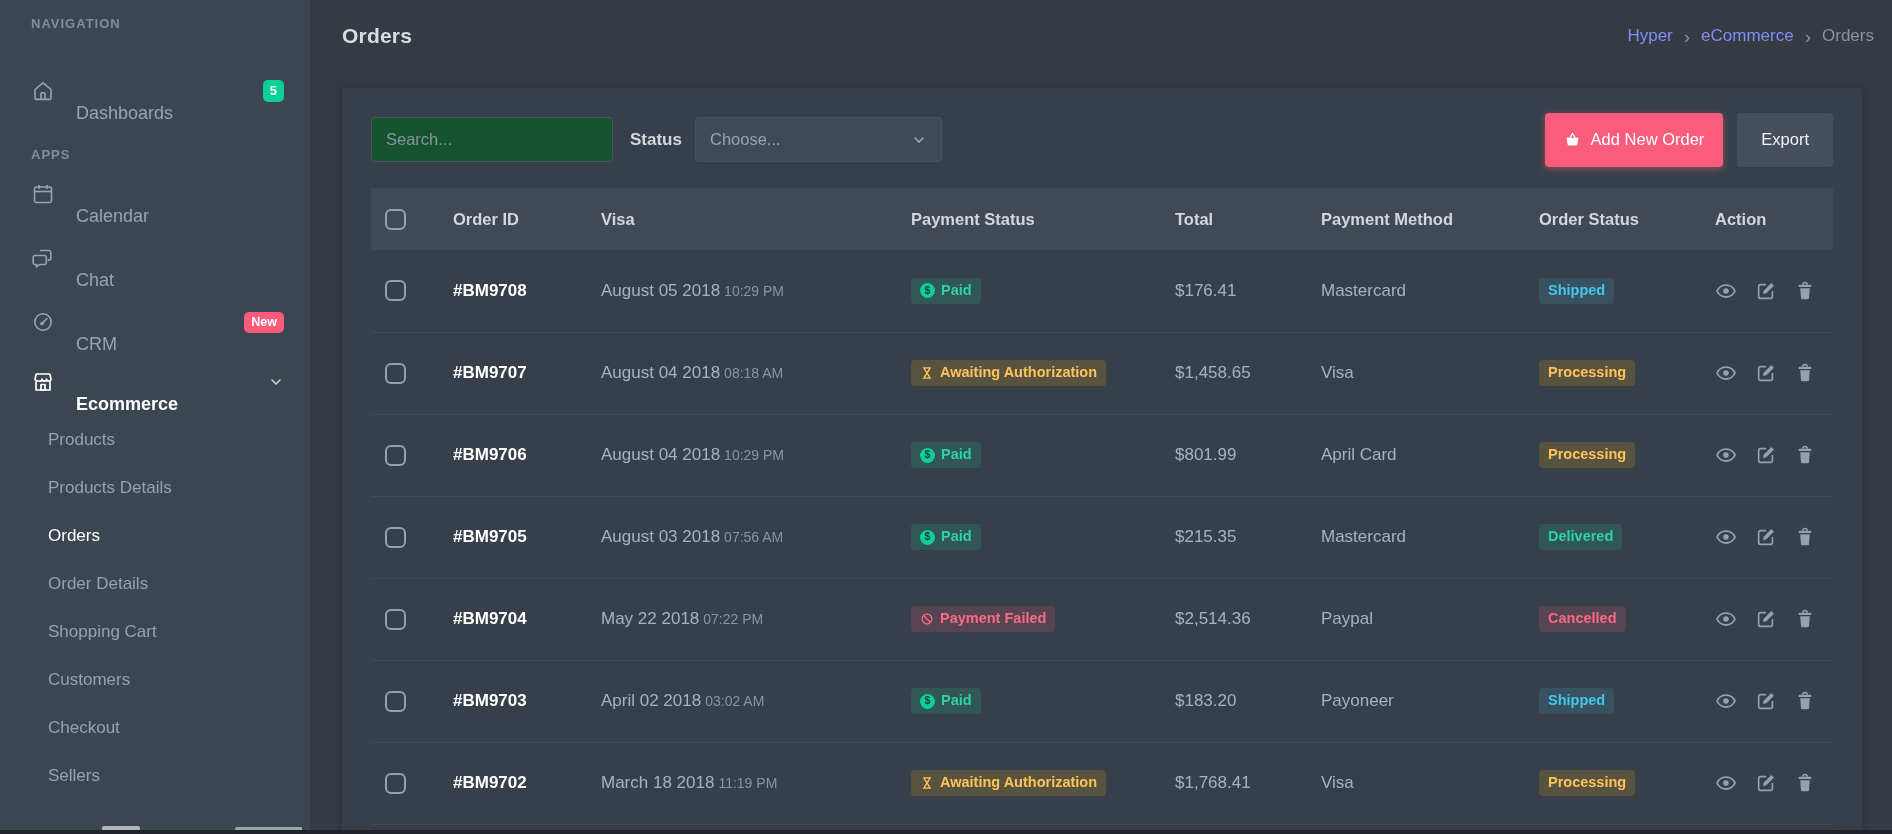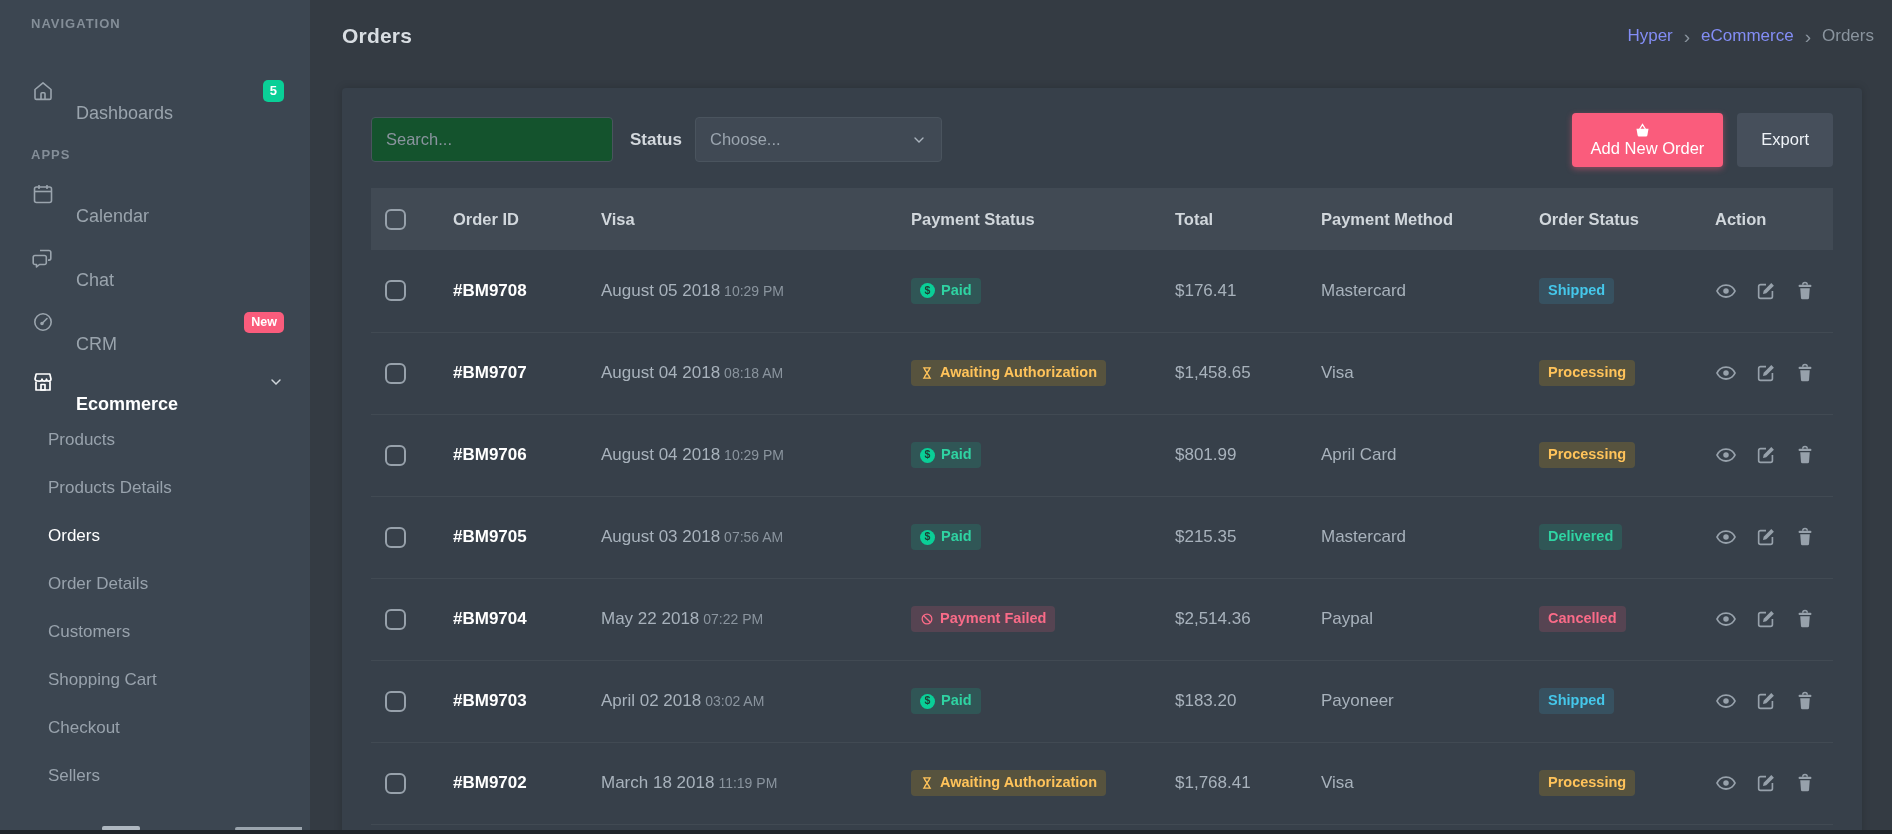--- a/index.html
+++ b/index.html
@@ -81,21 +81,20 @@
     border:1px solid #4a545e; border-radius:4px; display:flex;
     align-items:center; justify-content:space-between; padding:0 14px;
     color:#9aa4ae; font-size:16.5px; cursor:pointer;
   }
   .select .chev { color:#aab4be; }
   .toolbar .spacer { flex:1; }
   .btn {
     height:54px; border:none; border-radius:4px; font-family:inherit;
     font-size:16.5px; cursor:pointer; display:inline-flex; align-items:center;
     justify-content:center;
-    flex-direction:column;
   }
   .btn-add { background:#fa5c7c; color:#fff; padding:0 19px; box-shadow:0 2px 6px rgba(250,92,124,0.45); }
   .btn-add .bi { width:17px; height:17px; margin-right:10px; }
   .btn-export { background:#464f5b; color:#eef2f7; padding:0 24px; margin-left:14px; }
 
   
   table { border-collapse:collapse; table-layout:fixed; width:1462px; }
   thead tr { background:#414a54; height:62px; }
   th { text-align:left; font-size:16.5px; font-weight:700; color:#d1d7dc; padding-left:12px; }
   tbody tr { height:82px; border-bottom:1px solid rgba(255,255,255,0.055); }
@@ -209,24 +208,24 @@
     <div class="side-sub">
         <span>Products Details</span>
       </div>
     <div class="side-sub active">
         <span>Orders</span>
       </div>
     <div class="side-sub">
         <span>Order Details</span>
       </div>
     <div class="side-sub">
+        <span>Shopping Cart</span>
+      </div>
+    <div class="side-sub">
         <span>Customers</span>
-      </div>
-    <div class="side-sub">
-        <span>Shopping Cart</span>
       </div>
     <div class="side-sub">
         <span>Checkout</span>
       </div>
     <div class="side-sub">
         <span>Sellers</span>
       </div>
   </div>
 
   <div class="partial-item">

